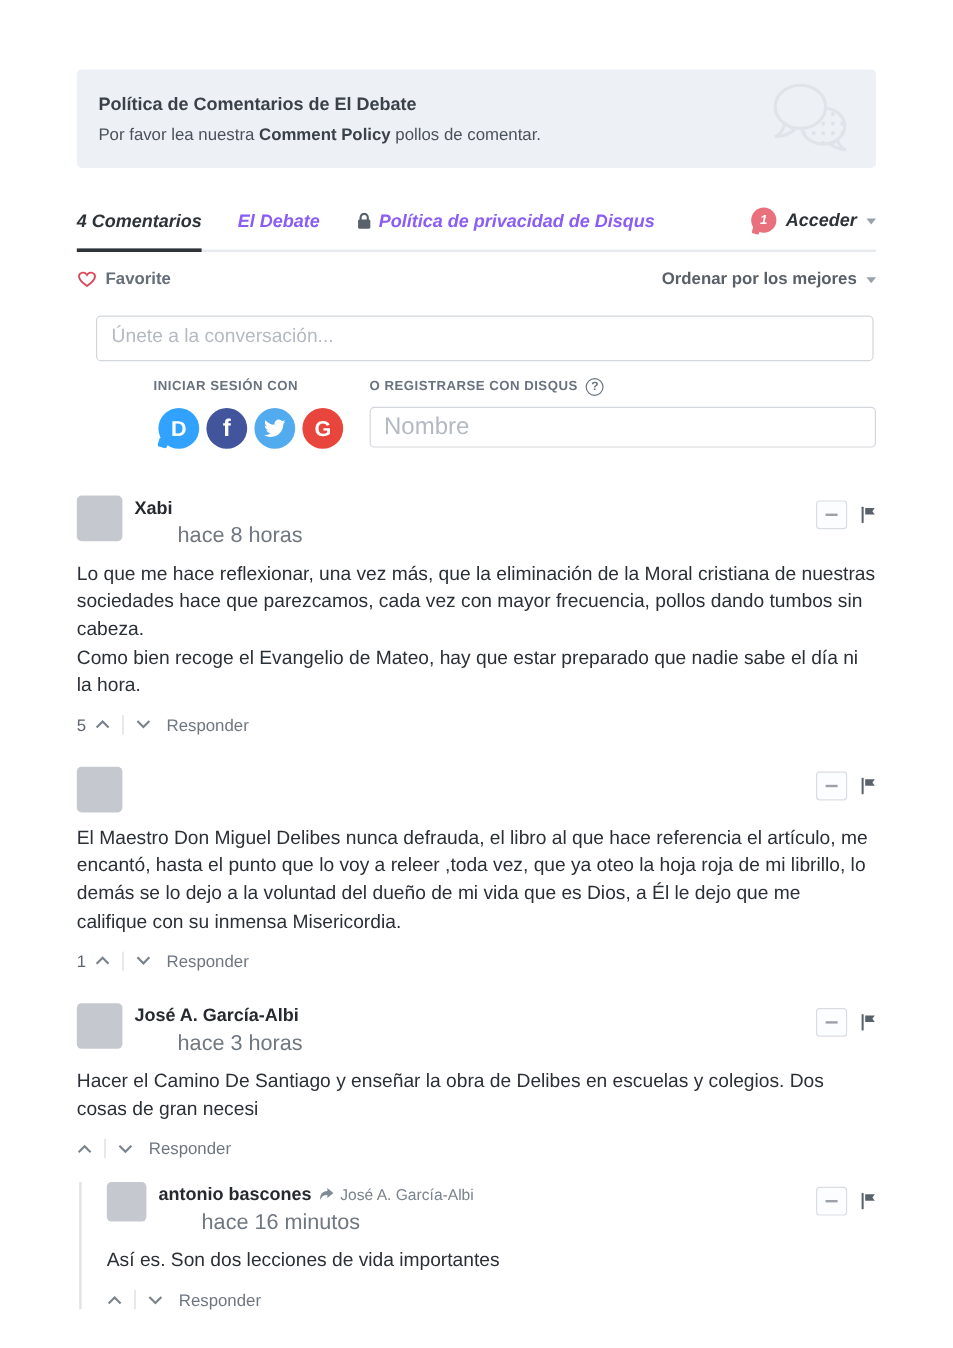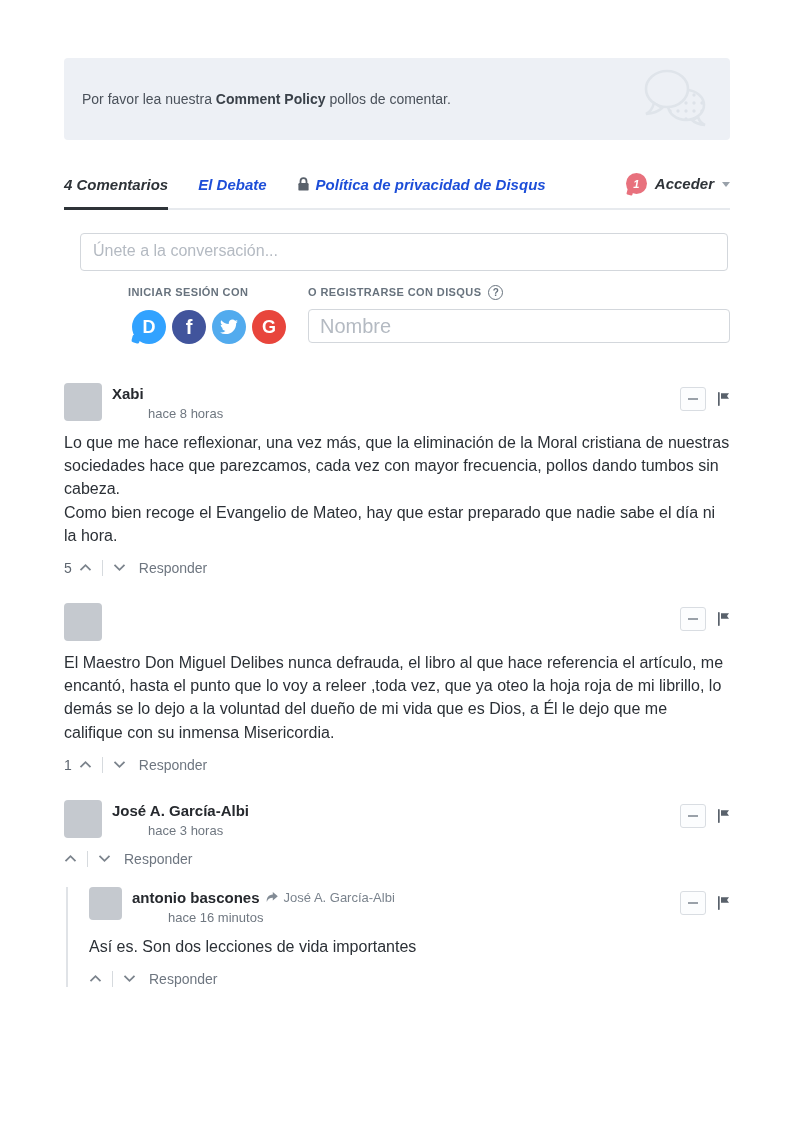--- a/index.html
+++ b/index.html
@@ -15,21 +15,21 @@
   }
   .banner-title { font-size:15px; font-weight:bold; color:#3a4149; margin-bottom:8px; }
   .banner-sub { font-size:14px; color:#4a515a; }
   .banner-sub strong { color:#3a4149; }
   .banner-icon { flex:none; margin-right:6px; }
   
   .tabs {
     margin:33px 64px 0; display:flex; align-items:flex-end; border-bottom:2px solid #e7eaee;font-style:italic;
   }
   .tab {
-    font-size:15px; font-weight:bold; color:#1d4ed8; padding-bottom:14px;
+    font-size:15px; font-weight:bold; color:#8b5cf6; padding-bottom:14px;
     margin-right:30px; margin-bottom:-2px; border-bottom:3px solid transparent;
     display:flex; align-items:center; gap:6px; cursor:pointer;
   }
   .tab.active { color:#2e3338; border-bottom-color:#2e3338; }
   .login { margin-left:auto; display:flex; align-items:center; gap:8px; padding-bottom:14px; cursor:pointer; }
   .badge {
     width:21px; height:21px; border-radius:50%; background:#e8717d; color:#fff;
     font-size:11px; font-weight:bold; display:flex; align-items:center; justify-content:center;
     position:relative;
   }
@@ -88,21 +88,21 @@
   
   .comments { margin:39px 64px 0; }
   .comment { margin-bottom:27px; }
   .c-head { display:flex; align-items:flex-start; }
   .avatar { width:38px; height:38px; border-radius:4px; background:#c5c9cf; flex:none; cursor:pointer; }
   .avatar.small { width:33px; height:33px; }
   .c-id { margin-left:10px; padding-top:2px; }
   .c-name-row { display:flex; align-items:center; gap:6px;text-align:right; }
   .c-name { font-size:15px; font-weight:bold; color:#26292e; cursor:pointer; }
   .reply-to { font-size:13px; color:#7a838d; cursor:pointer; }
-  .c-time { font-size:13px; color:#6f7780; margin-top:4px; cursor:pointer;padding-left:36px; }
+  .c-time { font-size:18px; color:#6f7780; margin-top:4px; cursor:pointer;padding-left:36px; }
   .c-actions { margin-left:auto; display:flex; align-items:center; gap:11px; padding-top:4px; }
   .collapse {
     width:26px; height:24px; border:1px solid #d9dde2; border-radius:3px; background:#fcfdfe;
     display:flex; align-items:center; justify-content:center; cursor:pointer;
   }
   .minus { width:10px; height:2px; background:#9aa1a9; }
   .flag { display:flex; cursor:pointer; }
   .c-body { margin-top:10px; font-size:16px; color:#2b3036; line-height:1.45; }
   .c-body p { margin:0; }
   .c-foot { margin-top:13px; display:flex; align-items:center; font-size:14px; color:#666e78; }
@@ -114,20 +114,21 @@
   .thread { border-left:2px solid #e0e3e7; margin-left:2px; padding-left:21px; margin-top:20px; }
   .thread .comment { margin-bottom:0; }
 </style>
 </head>
 <body>
 
 <div class="page">
 
   <section class="banner">
     <div>
+      <div class="banner-title">Política de Comentarios de El Debate</div>
       <div class="banner-sub"><span>Por favor lea nuestra </span><strong>Comment Policy</strong><span> pollos de comentar.</span></div>
     </div>
     <div class="banner-icon">
       <svg width="68" height="60" viewBox="0 0 68 60">
         <defs>
           <pattern id="dots" width="8" height="8" patternUnits="userSpaceOnUse">
             <circle cx="4" cy="4" r="1.7" fill="#dde2e9"></circle>
           </pattern>
         </defs>
         <g stroke="#dfe4ea" stroke-width="2.6" fill="url(#dots)">
@@ -158,20 +159,34 @@
       </span>
       <span>Política de privacidad de Disqus</span>
     </div>
     <div class="login">
       <span class="badge">1</span>
       <span class="login-label">Acceder</span>
       <span class="caret"></span>
     </div>
   </nav>
 
+  <div class="toolbar">
+    <div class="favorite">
+      <span style="display:flex;">
+        <svg width="17" height="15" viewBox="0 0 17 15" fill="none" stroke="#d8485b" stroke-width="1.5">
+          <path d="M8.5 13.3C2.2 9 .7 5.5 2.6 3.3 4.3 1.4 7.1 1.9 8.5 4.1 9.9 1.9 12.7 1.4 14.4 3.3c1.9 2.2.4 5.7-5.9 10z"></path>
+        </svg>
+      </span>
+      <span>Favorite</span>
+    </div>
+    <div class="sort">
+      <span>Ordenar por los mejores</span>
+      <span class="caret"></span>
+    </div>
+  </div>
 
   <div class="composer">
     <textarea placeholder="Únete a la conversación..." style=""></textarea>
     <div class="auth-row">
       <div class="auth-left">
         <div class="auth-label">INICIAR SESIÓN CON</div>
         <div class="social-row">
           <button class="social disqus">
               <span>D</span>
             </button>
@@ -291,20 +306,23 @@
               <span class="minus"></span>
             </button>
           <span class="flag">
             <svg width="13" height="14" viewBox="0 0 13 14" fill="#59616b">
                 <rect x="1" y="0" width="1.7" height="14" rx=".8"></rect>
                 <path d="M4 1.3h8l-2 2.7 2 2.7H4z"></path>
               </svg>
           </span>
         </div>
       </header>
+      <div class="c-body">
+        <p>Hacer el Camino De Santiago y enseñar la obra de Delibes en escuelas y colegios. Dos cosas de gran necesi</p>
+      </div>
       <footer class="c-foot">
         <span class="votes"></span>
         <span class="vote-btn">
             <svg width="13" height="9" viewBox="0 0 13 9" fill="none" stroke="#7b838c" stroke-width="1.8">
               <path d="M1.5 7.2 L6.5 2.2 L11.5 7.2"></path>
             </svg>
           </span>
         <span class="vdiv"></span>
         <span class="vote-btn">
             <svg width="13" height="9" viewBox="0 0 13 9" fill="none" stroke="#7b838c" stroke-width="1.8">

